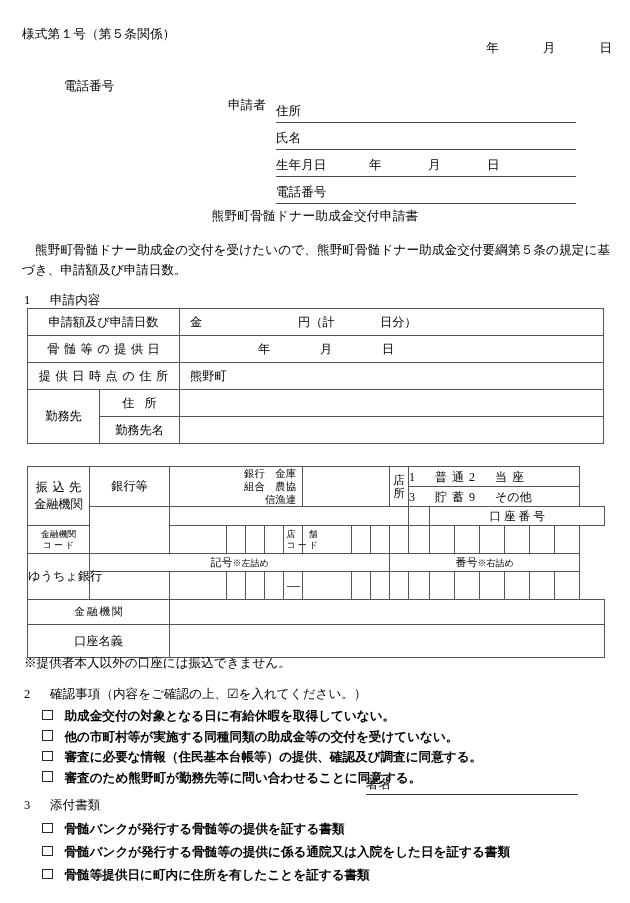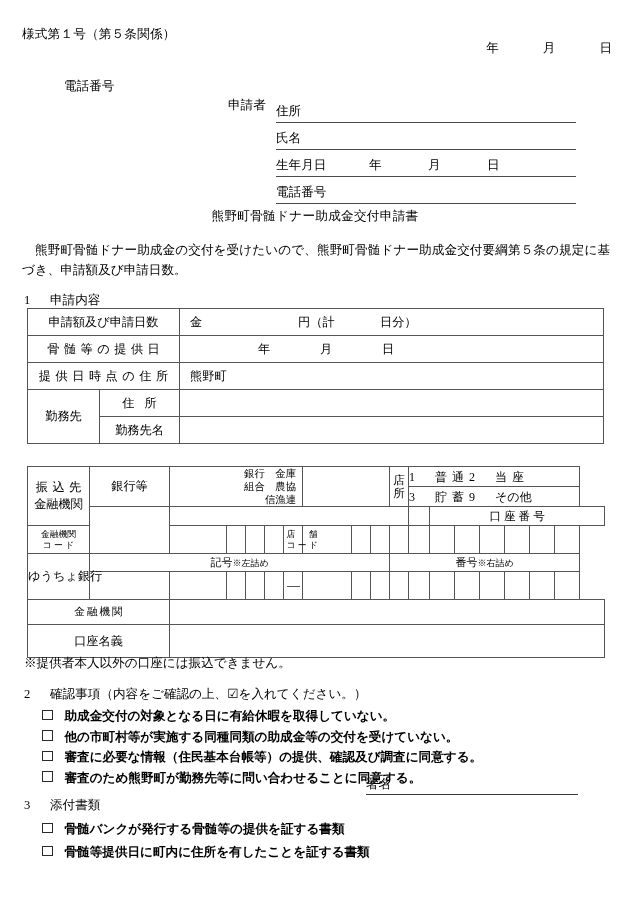--- a/index.html
+++ b/index.html
@@ -501,17 +501,20 @@
 
   <div class="sec-head" style="left:24px; top:797px;">
     <span class="num">3</span><span>添付書類</span>
   </div>
 
   <div class="chk-list" style="left:24px; top:818px;">
     <div class="chk-item" style="height:23px; line-height:23px;">
       <span class="chk-box"></span><span>骨髄バンクが発行する骨髄等の提供を証する書類</span>
     </div>
     <div class="chk-item" style="height:23px; line-height:23px;">
+      <span class="chk-box"></span><span>骨髄バンクが発行する骨髄等の提供に係る通院又は入院をした日を証する書類</span>
+    </div>
+    <div class="chk-item" style="height:23px; line-height:23px;">
       <span class="chk-box"></span><span>骨髄等提供日に町内に住所を有したことを証する書類</span>
     </div>
   </div>
 
 </div>
 
 </body></html>

